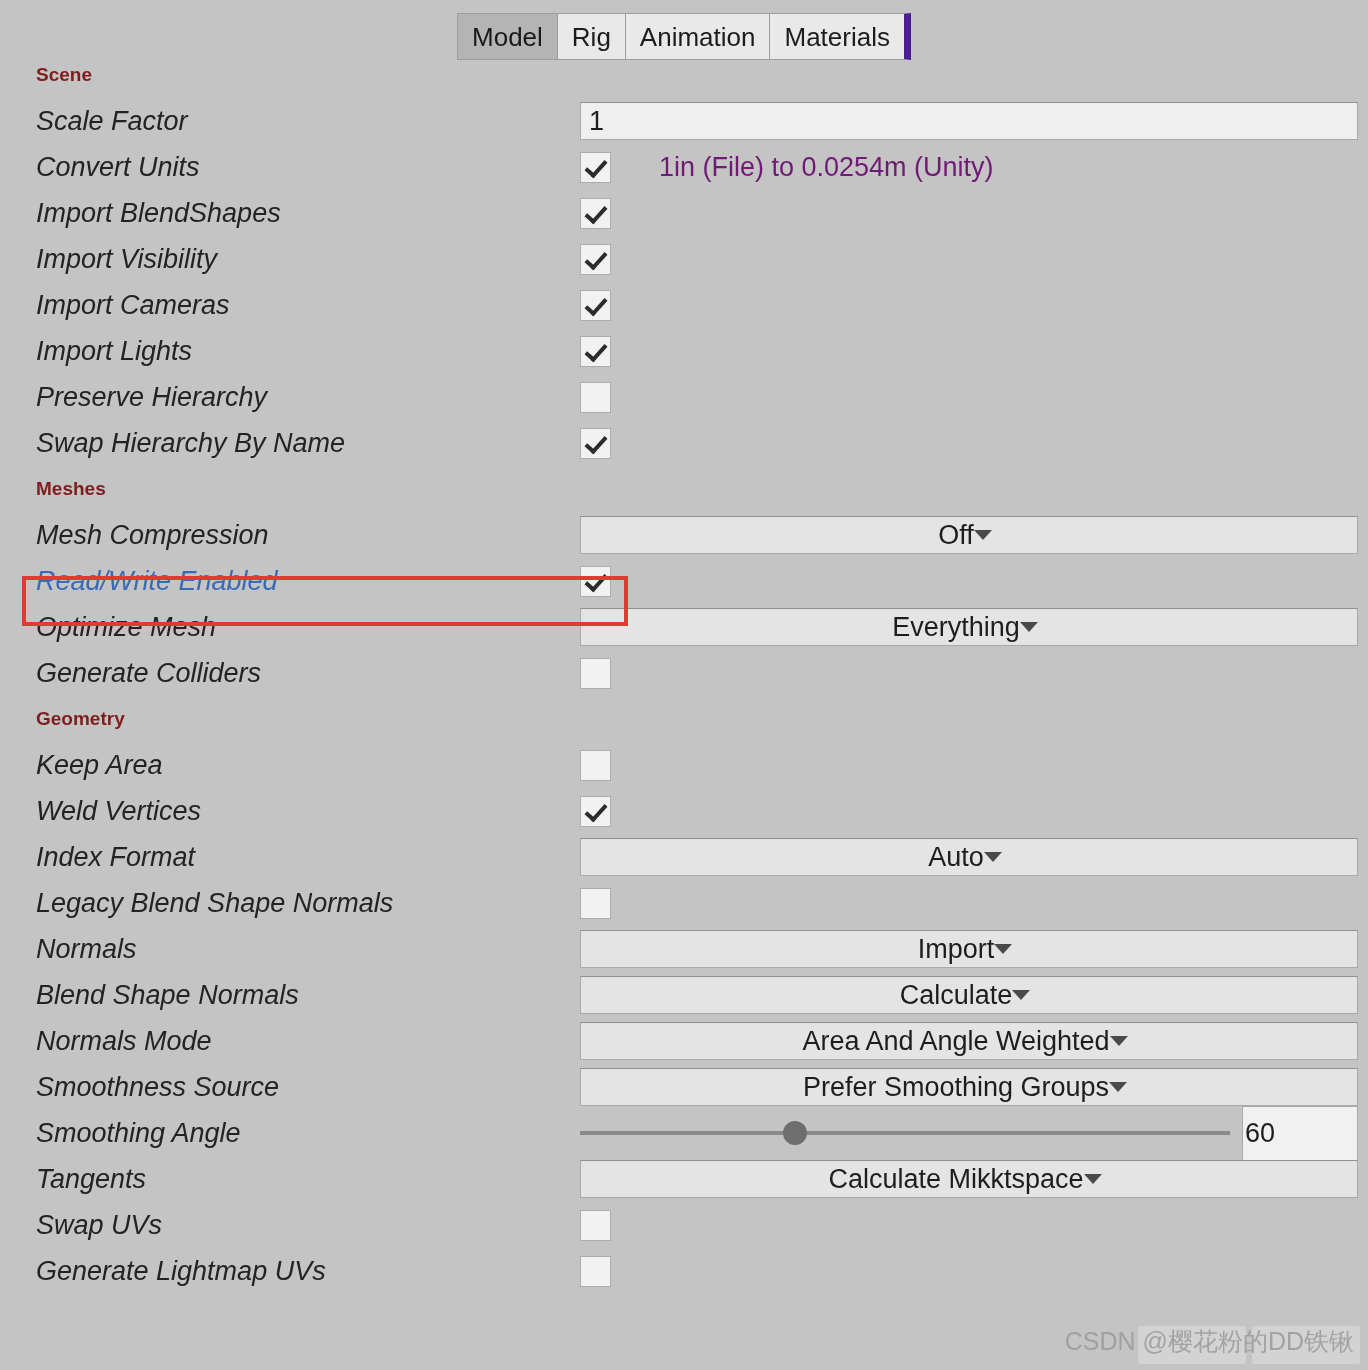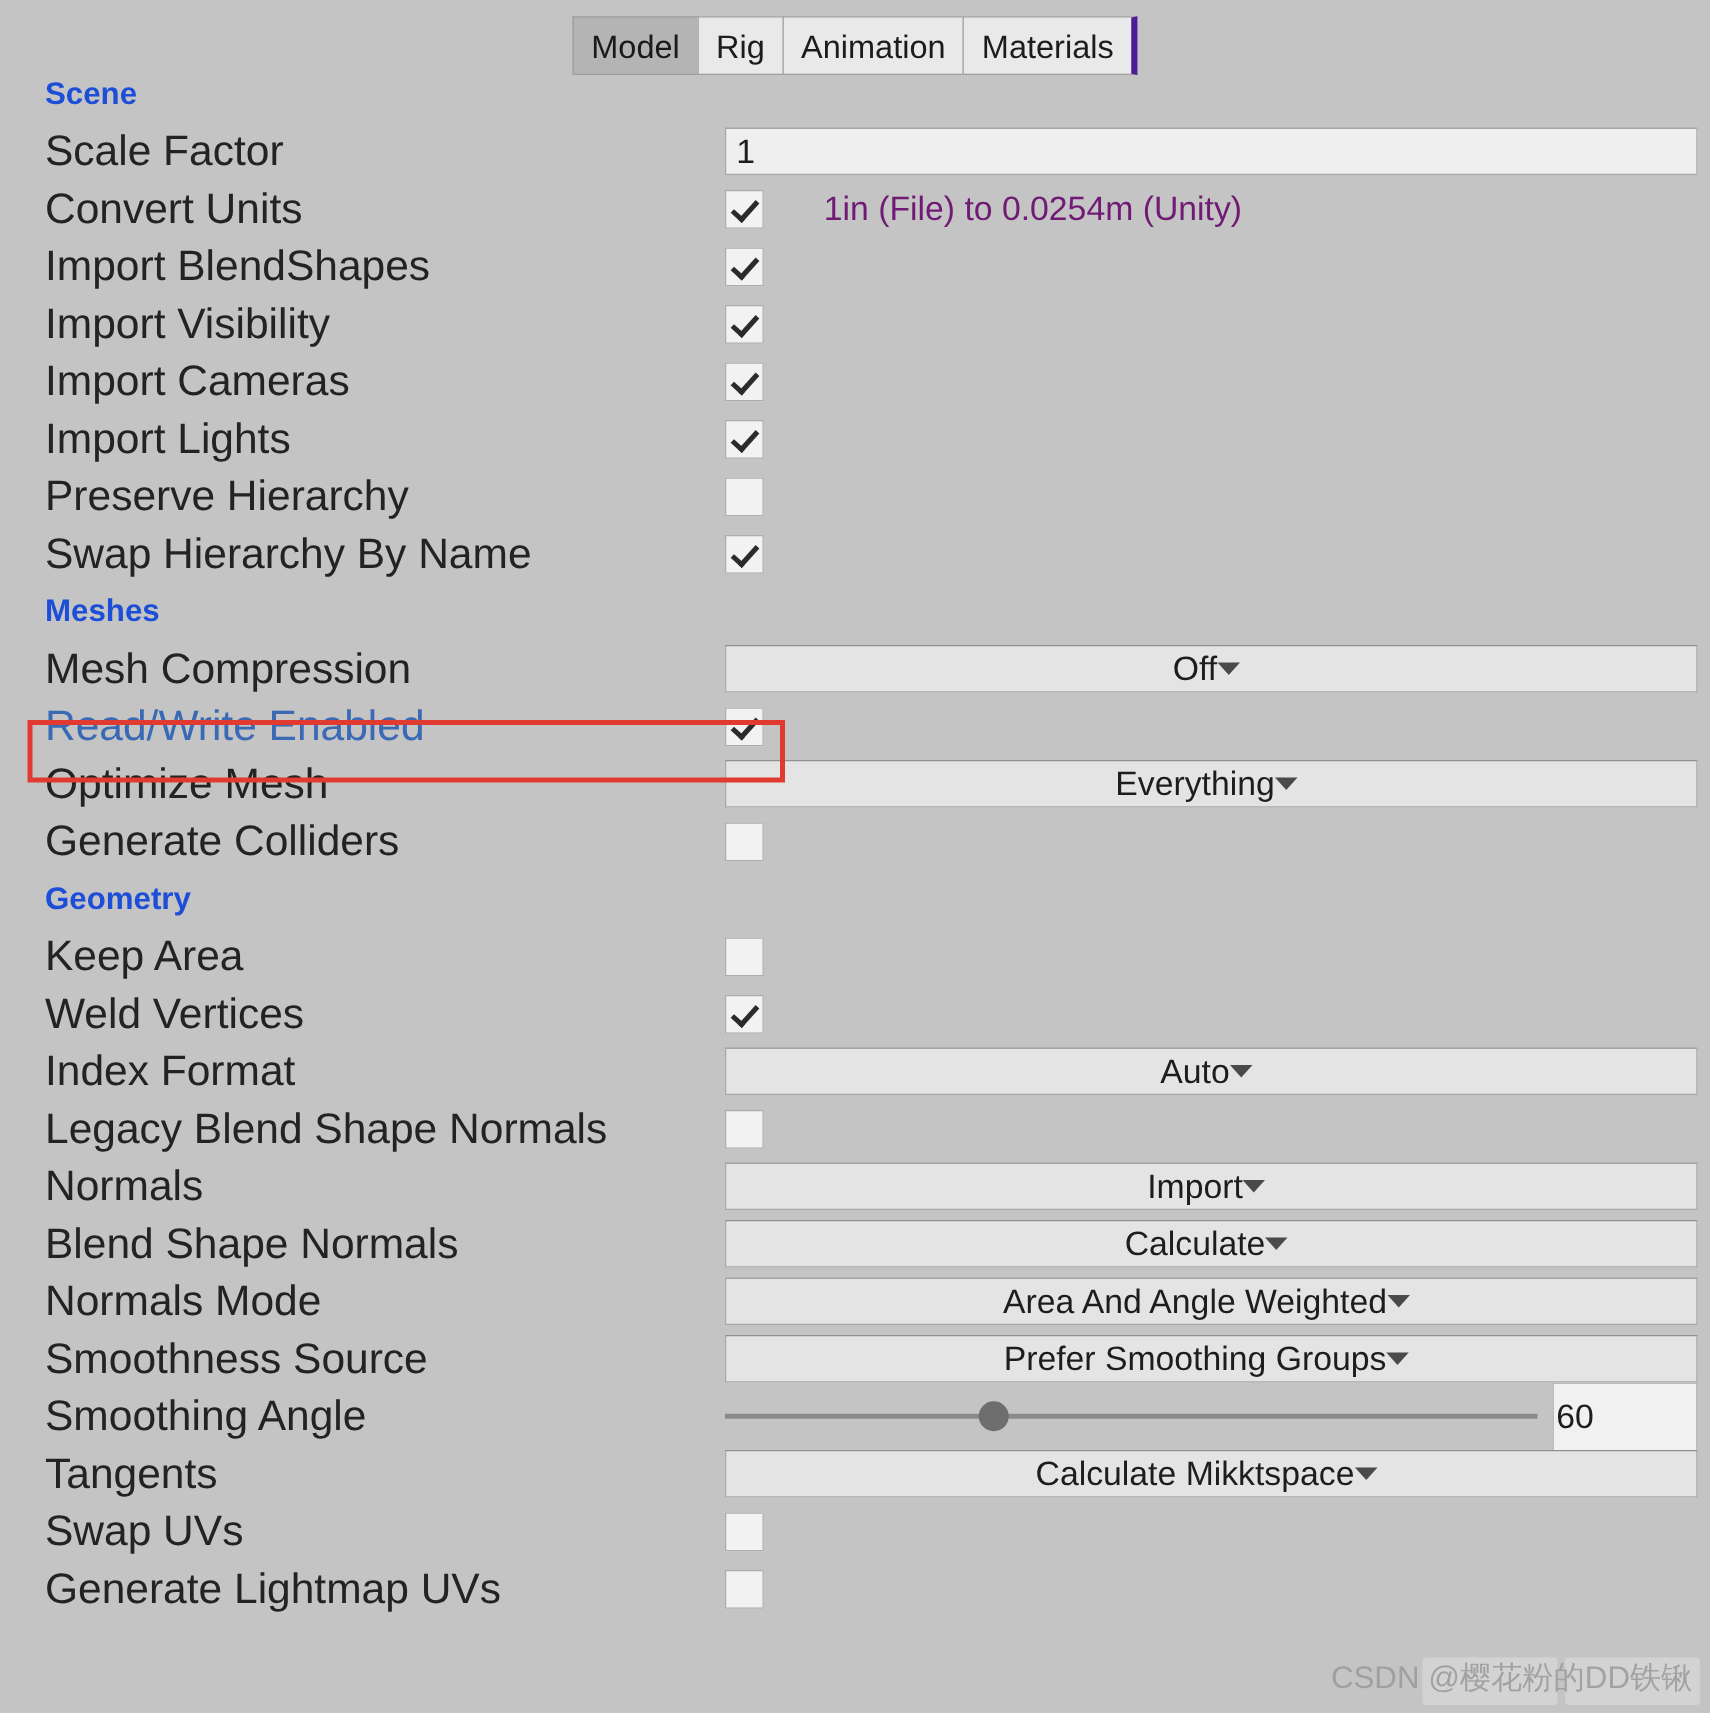--- a/index.html
+++ b/index.html
@@ -31,51 +31,52 @@
     padding: 0 14px;
     font-size: 26px;
     color: #1c1c1c;
     background: #e9e9e9;
     border: 1px solid #9d9d9d;
     border-right: none;
     box-sizing: border-box;
     text-align: center;
     white-space: nowrap;
   }
-  .tab:last-child { border-right: 5px solid #4c1d95; }
+  .tab:last-child { border-right: 7px solid #4c1d95; }
   .tab.selected {
     background: #b4b4b4;
     color: #1a1a1a;
   }
 
   
   .props {
     position: relative;
     padding-left: 36px;
     padding-right: 16px;
   }
   .section-head {
     height: 46px;
     line-height: 46px;
-    font-size: 25px;
+    font-size: 19px;
     font-weight: bold;
-    color: #1d4ed8;
+    color: #7f1d1d;
   }
   .row {
     position: relative;
     height: 46px;
     display: flex;
     align-items: center;
   }
   .label {
-    font-size: 34px;
+    font-size: 27px;
     color: #232323;
     white-space: nowrap;
     width: 544px;
     flex: 0 0 544px;
+    font-style: italic;
   }
   .label.link {
     color: #3a6ab5;
   }
   .ctrl {
     flex: 1 1 auto;
     display: flex;
     align-items: center;
     height: 46px;
     position: relative;

